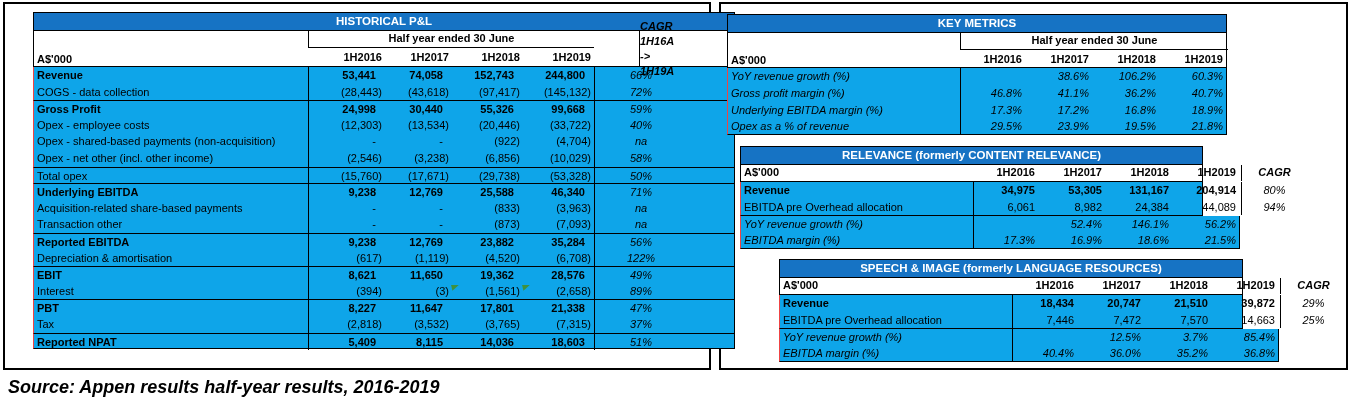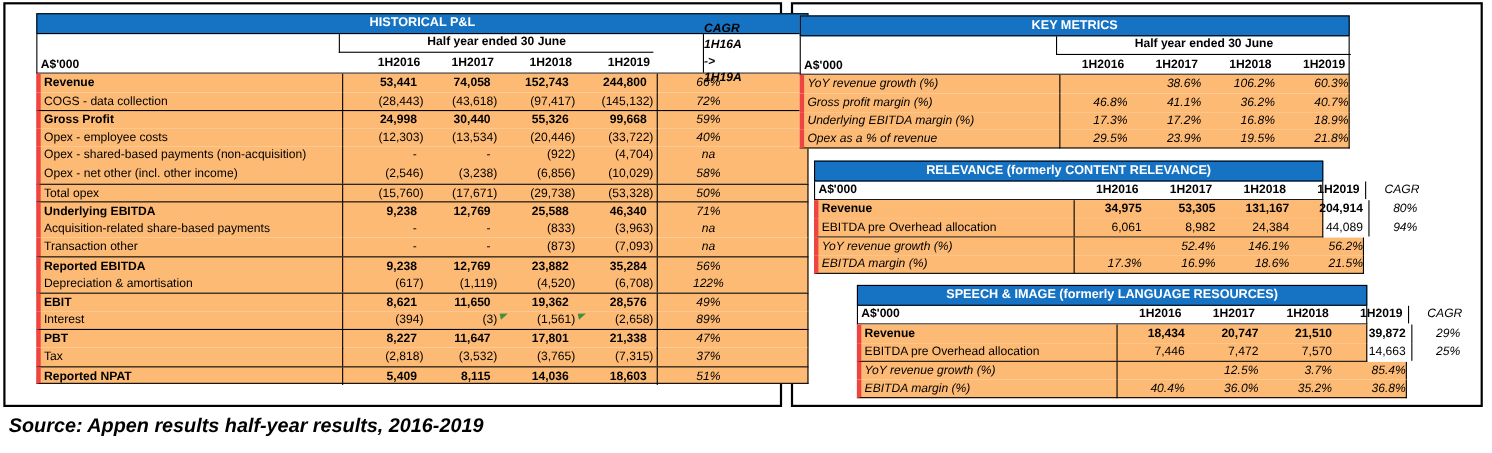--- a/index.html
+++ b/index.html
@@ -50,24 +50,24 @@
   .kh-col    { font-weight: bold; text-align: right; padding-right: 5px; line-height: 16px; align-self: end; }
   .khead .kh-col:nth-of-type(4) { grid-area: 2/2; } .khead .kh-col:nth-of-type(5) { grid-area: 2/3; }
   .khead .kh-col:nth-of-type(6) { grid-area: 2/4; } .khead .kh-col:nth-of-type(7) { grid-area: 2/5; }
 
   .shead {
     display: grid; grid-template-columns: 232px repeat(4, 67px) 66px;
     height: 17px; border: 1px solid #000; border-top: 0; line-height: 15px;
   }
   .sh-unit { font-weight: bold; padding-left: 3px; }
   .sh-col  { font-weight: bold; text-align: right; padding-right: 5px; }
-  .sh-cagr { font-weight: normal; font-style: italic; text-align: center; border-left: 1px solid #000; }
+  .sh-cagr { font-weight: bold; font-style: italic; text-align: center; border-left: 1px solid #000; }
 
   
-  .trow { display: grid; border-left: 4px solid #ef4444; border-right: 1px solid #000; background: #fdba74; }
+  .trow { display: grid; border-left: 1px solid #ef4444; border-right: 1px solid #000; background: #0ea5e9; }
   .trow.pnl { grid-template-columns: 274px 77px 67px 71px 71px 93px; height: 16.6px;  line-height: 16.2px; }
   .trow.km  { grid-template-columns: 232px repeat(4, 67px);          height: 16.75px; line-height: 16.4px; }
   .trow.seg.withcagr { grid-template-columns: 232px repeat(4, 67px) 66px; height: 16.75px; line-height: 16.4px; }
   .trow.seg.nocagr   { grid-template-columns: 232px repeat(4, 67px);      height: 16.75px; line-height: 16.4px; width: 500px; }
   .trow.bt { border-top: 1px solid #000; }
   .trow.bb { border-bottom: 1px solid #000; }
   .lbl { padding-left: 3px; white-space: nowrap; overflow: hidden; }
   .val { text-align: right; padding-right: 3px; position: relative; white-space: nowrap; }
   .trow.km .val, .trow.seg .val { padding-right: 5px; }
   .val.c1 { border-left: 1px solid #000; }

